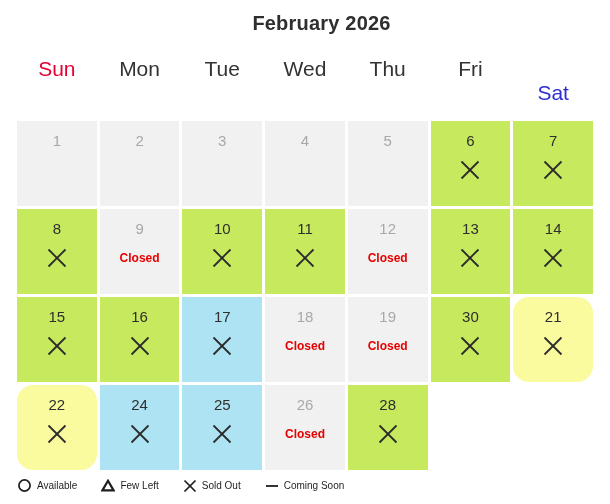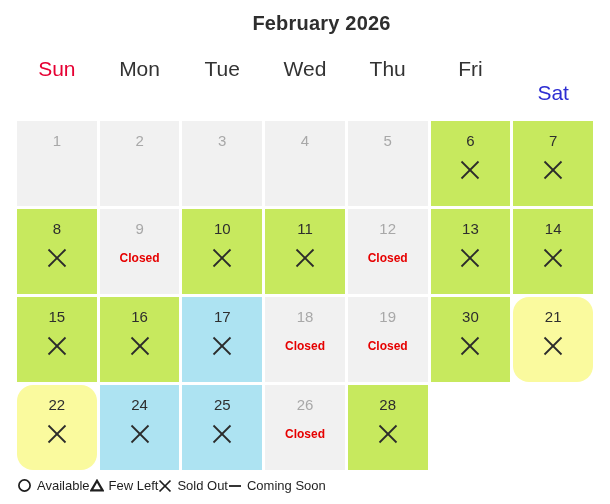--- a/index.html
+++ b/index.html
@@ -76,22 +76,22 @@
     color: var(--closed-red);
   }
   .status svg { display: block; }
 
   .legend {
     position: absolute;
     left: 17px;
     top: 466px;
     display: flex;
     align-items: center;
-    gap: 0;
-    font-size: 13px;
+    gap: 24px;
+    font-size: 10px;
     color: #1f1f1f;
   }
   .legend-item {
     display: flex;
     align-items: center;
     gap: 5px;
     white-space: nowrap;
   }
   .legend-icon { display: flex; align-items: center; }
   .legend-icon svg { display: block; }

